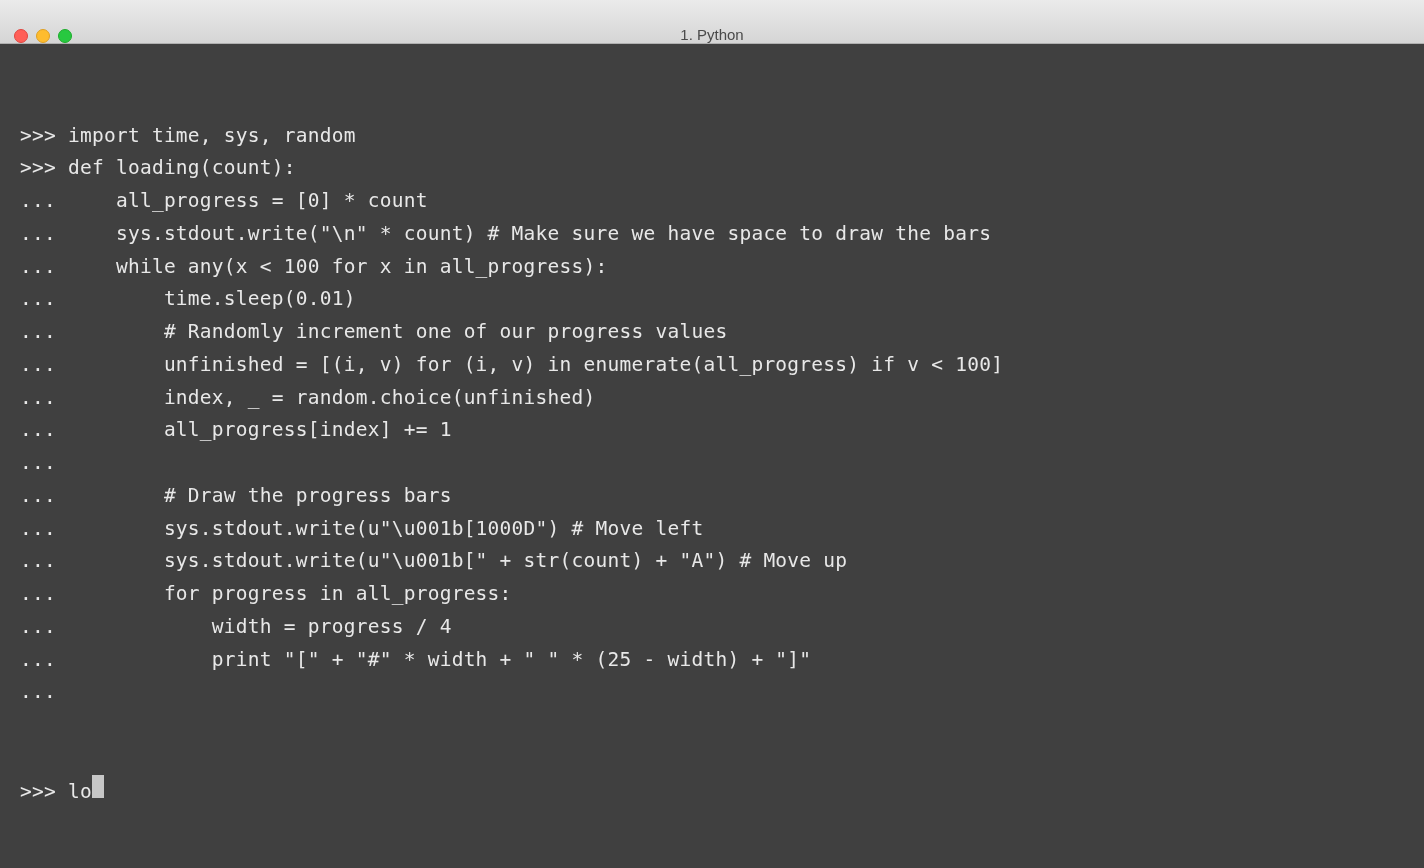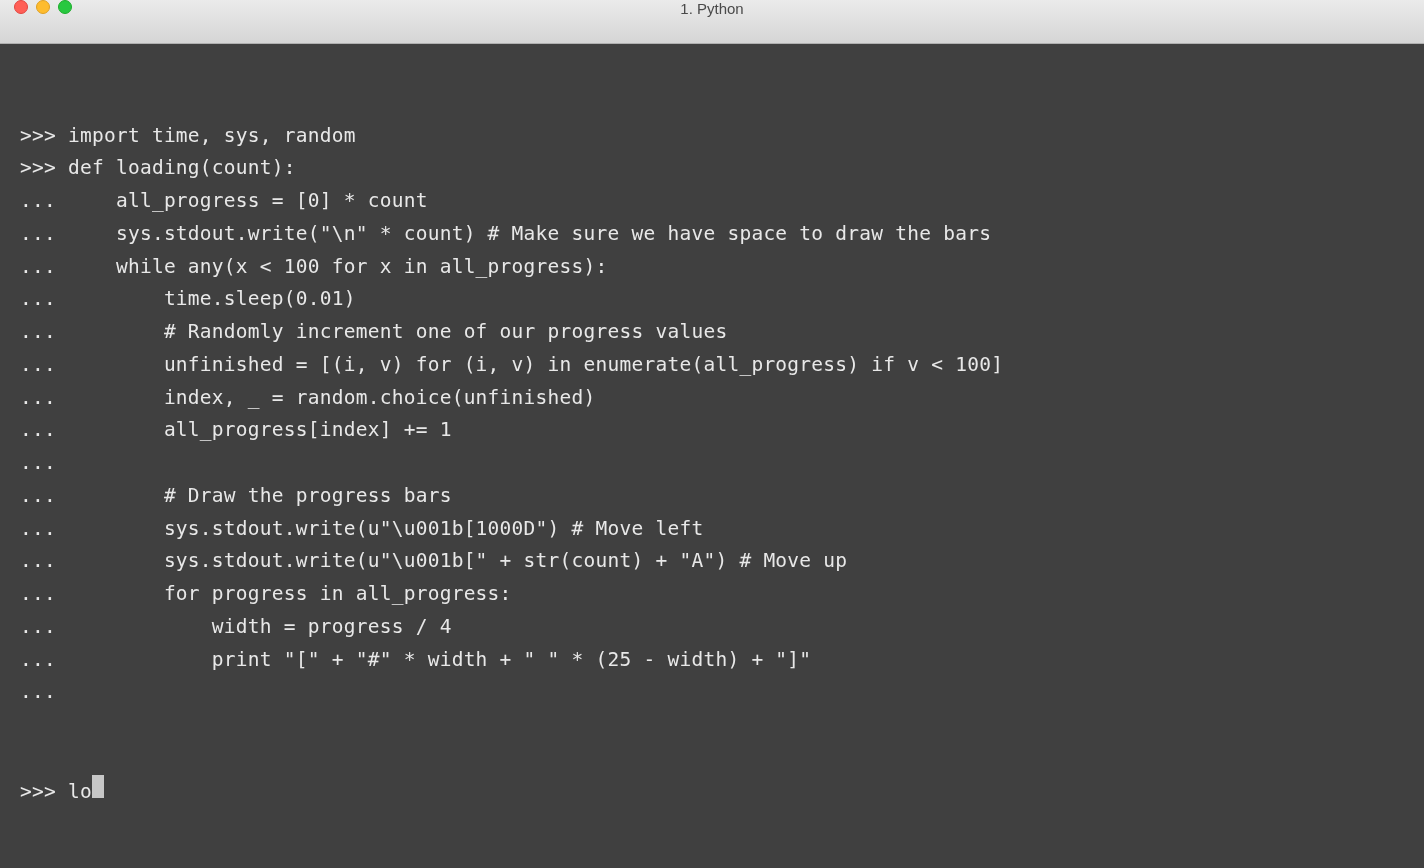--- a/index.html
+++ b/index.html
@@ -12,21 +12,21 @@
       height: 868px;
       background: #000;
       font-family: "Menlo", "Monaco", "Consolas", monospace;
       overflow: hidden;
     }
     .titlebar {
       height: 44px;
       background: linear-gradient(to bottom, #ebebeb, #d5d5d5);
       border-bottom: 1px solid #b0b0b0;
       display: flex;
-      align-items: flex-start;
+      align-items: flex-end;
       position: relative;
     }
     .traffic-lights {
       display: flex;
       gap: 8px;
       margin-left: 14px;
     }
     .traffic-light {
       width: 14px;
       height: 14px;

